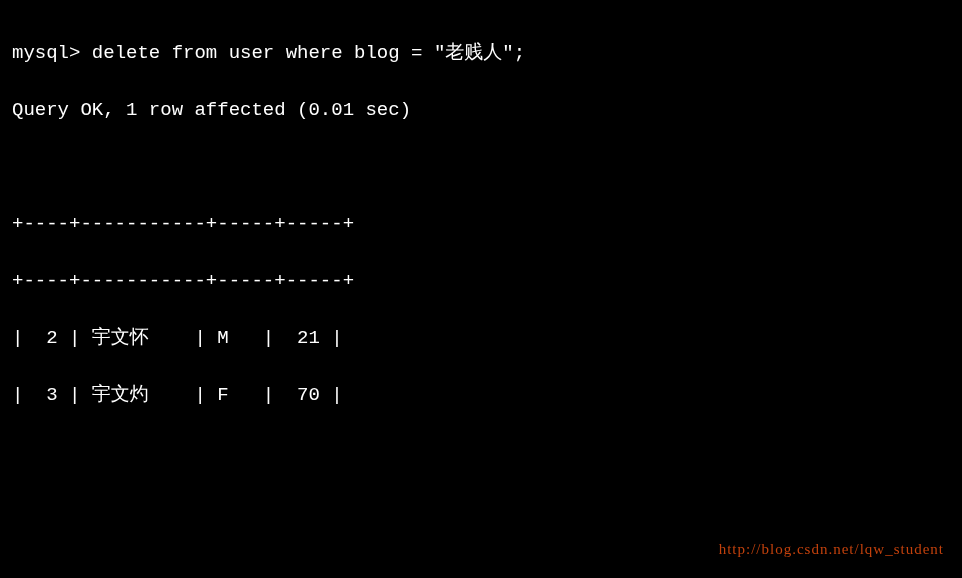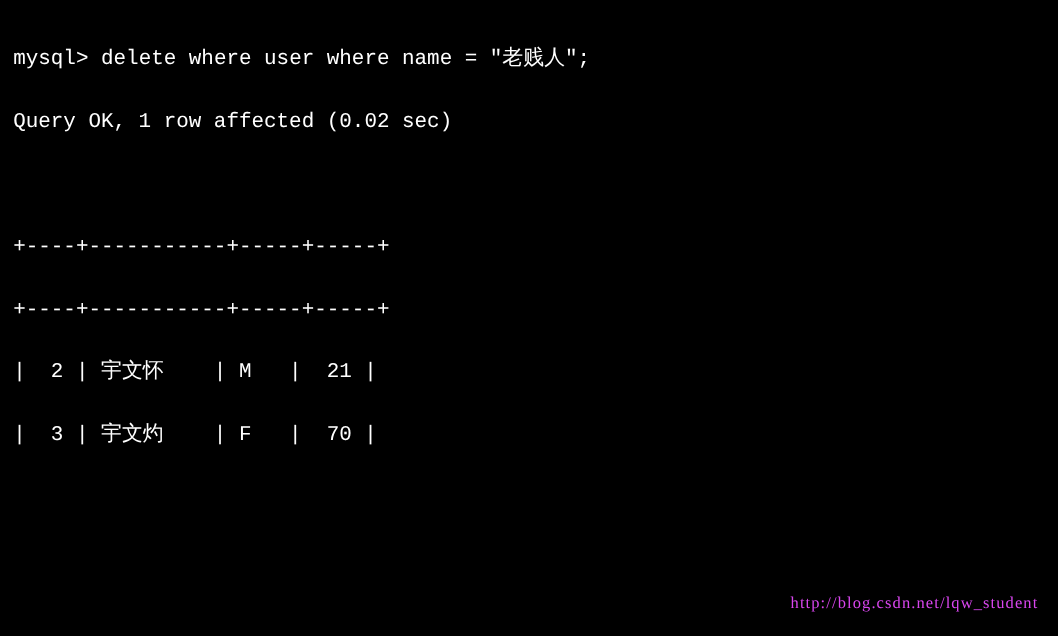--- a/index.html
+++ b/index.html
@@ -19,35 +19,35 @@
       position: relative;
       overflow: hidden;
     }
     .terminal {
       white-space: pre;
     }
     .watermark {
       position: absolute;
       bottom: 18px;
       right: 18px;
-      color: #d946ef;
+      color: #c2410c;
       font-size: 15px;
       font-family: "SimSun", serif;
       letter-spacing: 1px;
     }
     .blank-line {
       height: 1.5em;
     }
   </style>
 </head>
 <body>
 
 <div class="terminal">
-<div><span>mysql&gt;</span> <span>delete where user where name = "老贱人";</span></div>
-<div>Query OK, 1 row affected (0.02 sec)</div>
+<div><span>mysql&gt;</span> <span>delete from user where blog = "老贱人";</span></div>
+<div>Query OK, 1 row affected (0.01 sec)</div>
 <div class="blank-line"></div>
 <div>+----+-----------+-----+-----+</div>
 <div>+----+-----------+-----+-----+</div>
 <div>|  2 | 宇文怀    | M   |  21 |</div>
 <div>|  3 | 宇文灼    | F   |  70 |</div>
 
 
 
 
 

